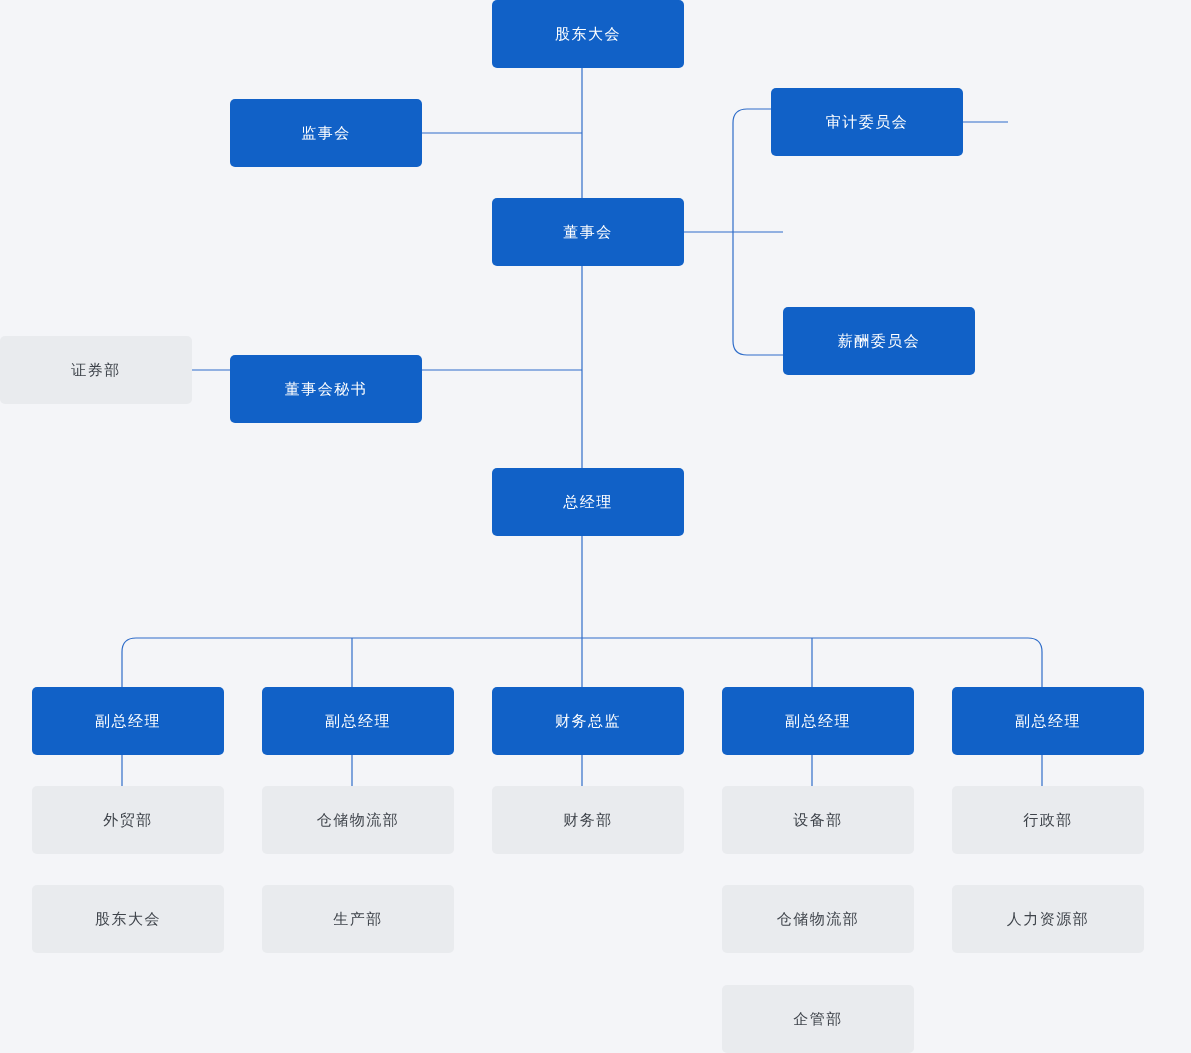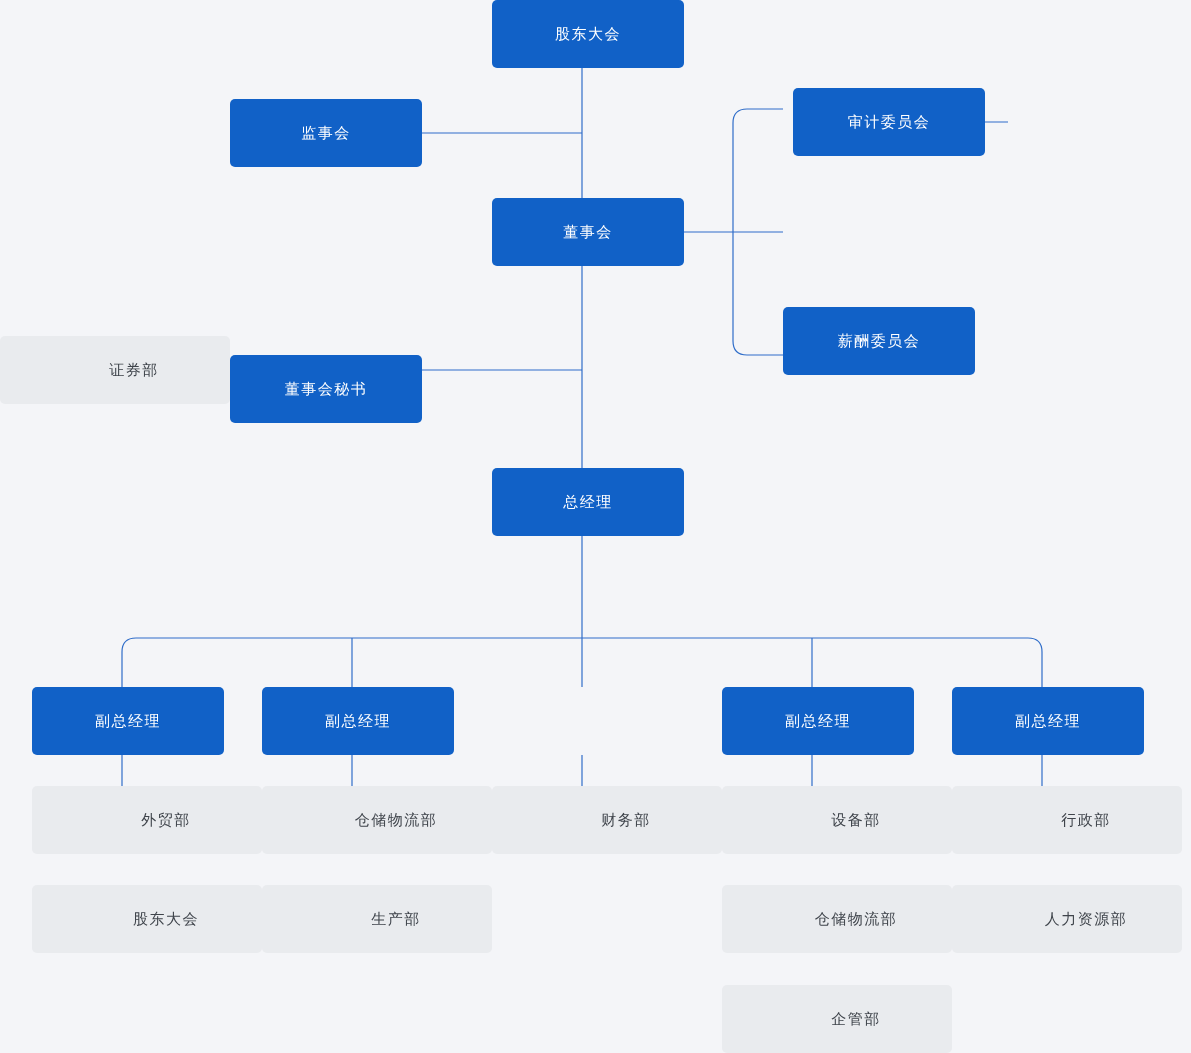--- a/index.html
+++ b/index.html
@@ -36,21 +36,20 @@
     letter-spacing: 1.5px;
     white-space: nowrap;
   }
   .node-blue {
     background: var(--node-primary, #1161c7);
     color: var(--node-primary-text, #ffffff);
   }
   .node-gray {
     background: var(--node-gray, #e9ebee);
     color: var(--node-gray-text, #3f444b);
-    padding-left: 38px;
   }
 </style>
 </head>
 <body>
 
 <div class="canvas">
 
   <svg class="connectors" viewBox="0 0 1191 1053" aria-hidden="true">
     <path d="M582 68 V198"></path>
     <path d="M410 133 H582"></path>
@@ -67,28 +66,29 @@
     <path d="M122 755 V786"></path>
     <path d="M352 755 V786"></path>
     <path d="M582 755 V786"></path>
     <path d="M812 755 V786"></path>
     <path d="M1042 755 V786"></path>
   </svg>
 
   <div class="node node-blue" style="left:492px; top:0px">股东大会</div>
   <div class="node node-blue" style="left:230px; top:99px">监事会</div>
   <div class="node node-blue" style="left:492px; top:198px">董事会</div>
-  <div class="node node-blue" style="left:793px; top:88px">审计委员会</div>
+  <div class="node node-blue" style="left:771px; top:88px">审计委员会</div>
   <div class="node node-blue" style="left:783px; top:307px">薪酬委员会</div>
   <div class="node node-blue" style="left:230px; top:355px">董事会秘书</div>
   <div class="node node-gray" style="left:0px; top:336px">证券部</div>
   <div class="node node-blue" style="left:492px; top:468px">总经理</div>
 
   <div class="node node-blue" style="left:32px; top:687px">副总经理</div>
   <div class="node node-blue" style="left:262px; top:687px">副总经理</div>
+  <div class="node node-blue" style="left:492px; top:687px">财务总监</div>
   <div class="node node-blue" style="left:722px; top:687px">副总经理</div>
   <div class="node node-blue" style="left:952px; top:687px">副总经理</div>
 
   <div class="node node-gray" style="left:32px; top:786px">外贸部</div>
   <div class="node node-gray" style="left:262px; top:786px">仓储物流部</div>
   <div class="node node-gray" style="left:492px; top:786px">财务部</div>
   <div class="node node-gray" style="left:722px; top:786px">设备部</div>
   <div class="node node-gray" style="left:952px; top:786px">行政部</div>
 
   <div class="node node-gray" style="left:32px; top:885px">股东大会</div>

